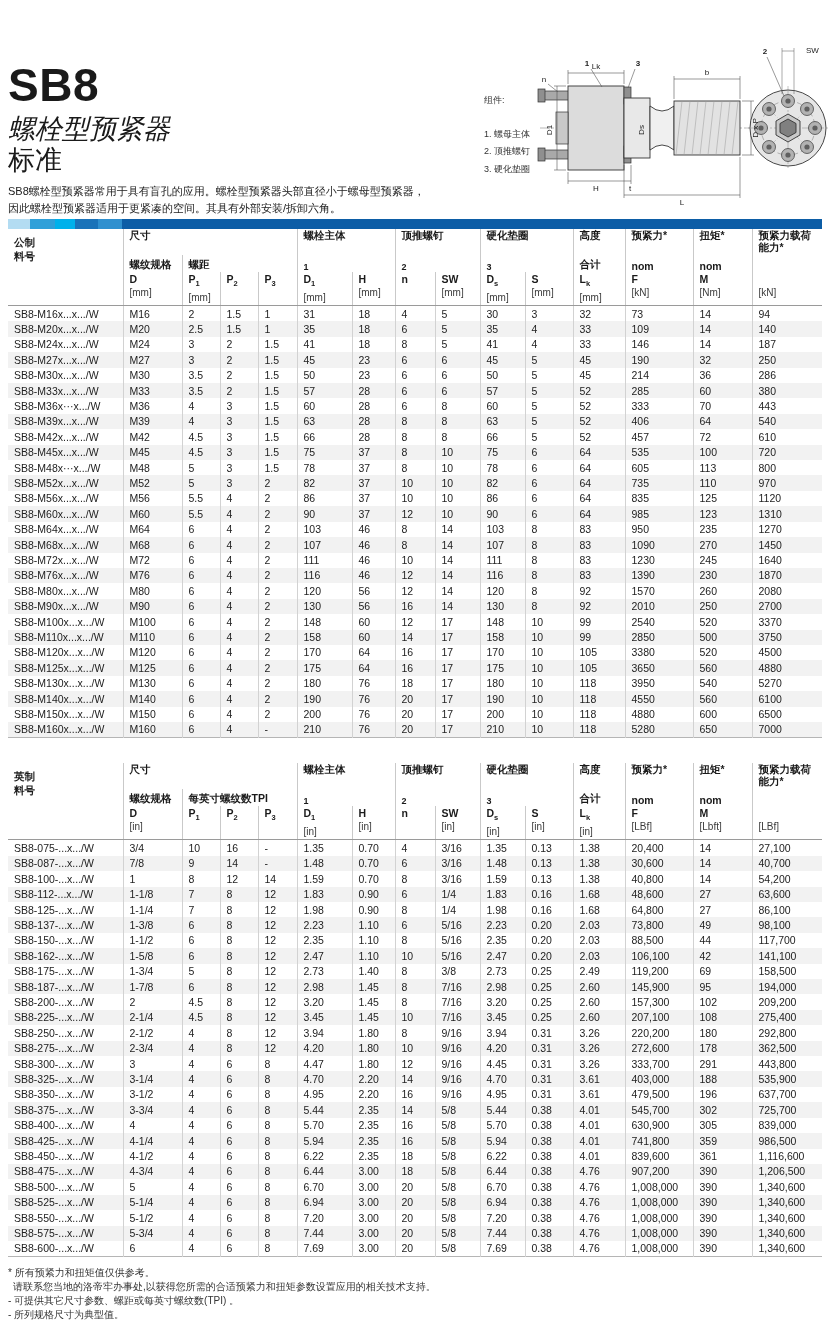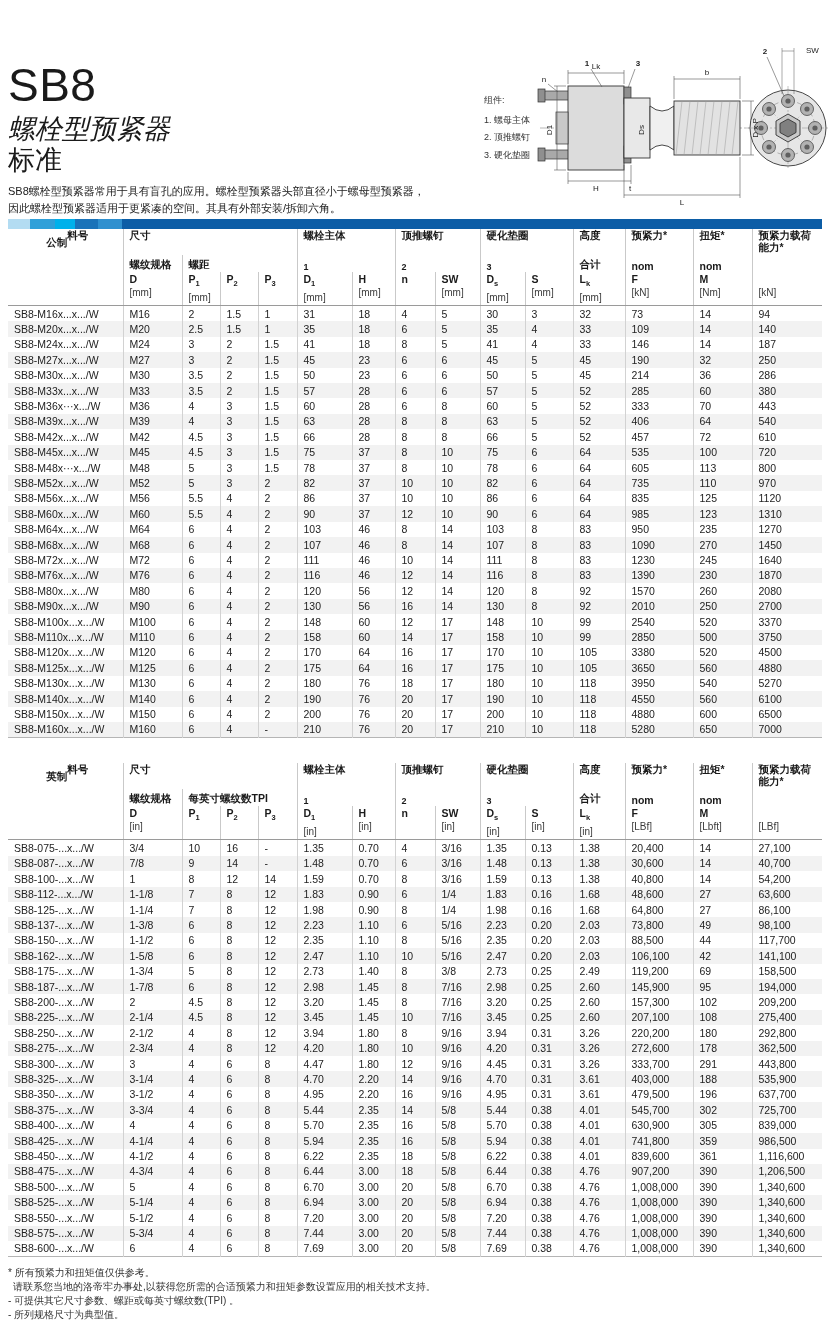--- a/index.html
+++ b/index.html
@@ -1,43 +1,43 @@
 <!DOCTYPE html>
 <html><head>
 <meta charset="utf-8">
 <style>
   html,body{margin:0;padding:0;background:#fff;}
   body{font-family:"Liberation Sans","DejaVu Sans",sans-serif;color:#1a1a1a;}
   .page{position:relative;width:830px;height:1328px;background:#ffffff;overflow:hidden;}
 
   
   .title-block{position:absolute;left:8px;top:62px;}
-  .model{font-size:46px;line-height:1.0;font-weight:400;letter-spacing:0.5px;color:#1a1a1a;}
+  .model{font-size:46px;line-height:1.0;font-weight:700;letter-spacing:0.5px;color:#1a1a1a;}
   .subtitle{font-size:27px;line-height:1.12;font-weight:400;margin-top:6px;color:#1a1a1a;font-style:italic;}
   .variant{font-size:27px;line-height:1.1;font-weight:400;margin-top:2px;color:#1a1a1a;}
   .desc{margin-top:7px;font-size:11px;line-height:1.55;color:#222;width:430px;}
 
   
   .drawing{position:absolute;left:468px;top:40px;width:362px;height:172px;}
   .components{position:absolute;left:16px;top:52px;font-size:9px;line-height:1.95;color:#333;}
-  .components .c-title{margin-bottom:2px;}
+  .components .c-title{margin-bottom:16px;}
   .drawing svg{position:absolute;left:0;top:0;}
   .drawing text{fill:#222;font-size:8px;}
   .drawing text.bold{font-weight:bold;}
 
   
   .tables{position:absolute;left:8px;top:219px;width:814px;}
   .brandbar{height:10px;display:flex;}
   .tbl-gap{height:25px;}
 
   table.spec{table-layout:fixed;border-collapse:collapse;width:814px;border-bottom:1px solid #b5b5b5;}
   table.spec th{text-align:left;font-weight:bold;padding:0 2px 0 6px;}
   th.grp{font-size:10.5px;line-height:12px;height:26px;vertical-align:top;padding-top:7px;border-left:1px solid #c9c9c9;}
   th.c-part{border-right:1px solid #c9c9c9;vertical-align:top;border-bottom:1px solid #9a9a9a;}
-  .partbox{display:flex;flex-direction:row;justify-content:center;height:76px;}
+  .partbox{display:flex;flex-direction:column;justify-content:flex-start;height:76px;}
   .partbox .sys{font-size:10.5px;padding-top:7px;}
   .partbox .pn{font-size:10.5px;margin-bottom:16px;}
   th.sub2{font-size:10.5px;height:17px;vertical-align:bottom;padding-bottom:1px;border-left:1px solid #c9c9c9;}
   th.mark{font-size:9px;height:17px;vertical-align:bottom;text-align:center;padding:0 0 1px 0;border-left:1px solid #c9c9c9;}
   th.symu{height:33px;vertical-align:top;border-left:1px solid #c9c9c9;border-bottom:1px solid #9a9a9a;}
   .sym{font-size:10.5px;line-height:14px;}
   .sym sub{font-size:7.5px;}
   .unit{font-size:10px;line-height:13px;font-weight:normal;color:#3a3a3a;}
   table.spec td{font-size:10.5px;line-height:12.4px;padding:1.5px 4px 1.5px 6px;color:#222;border-left:1px solid #d2d2d2;overflow:hidden;white-space:nowrap;}
   table.spec td:first-child{border-left:none;}

